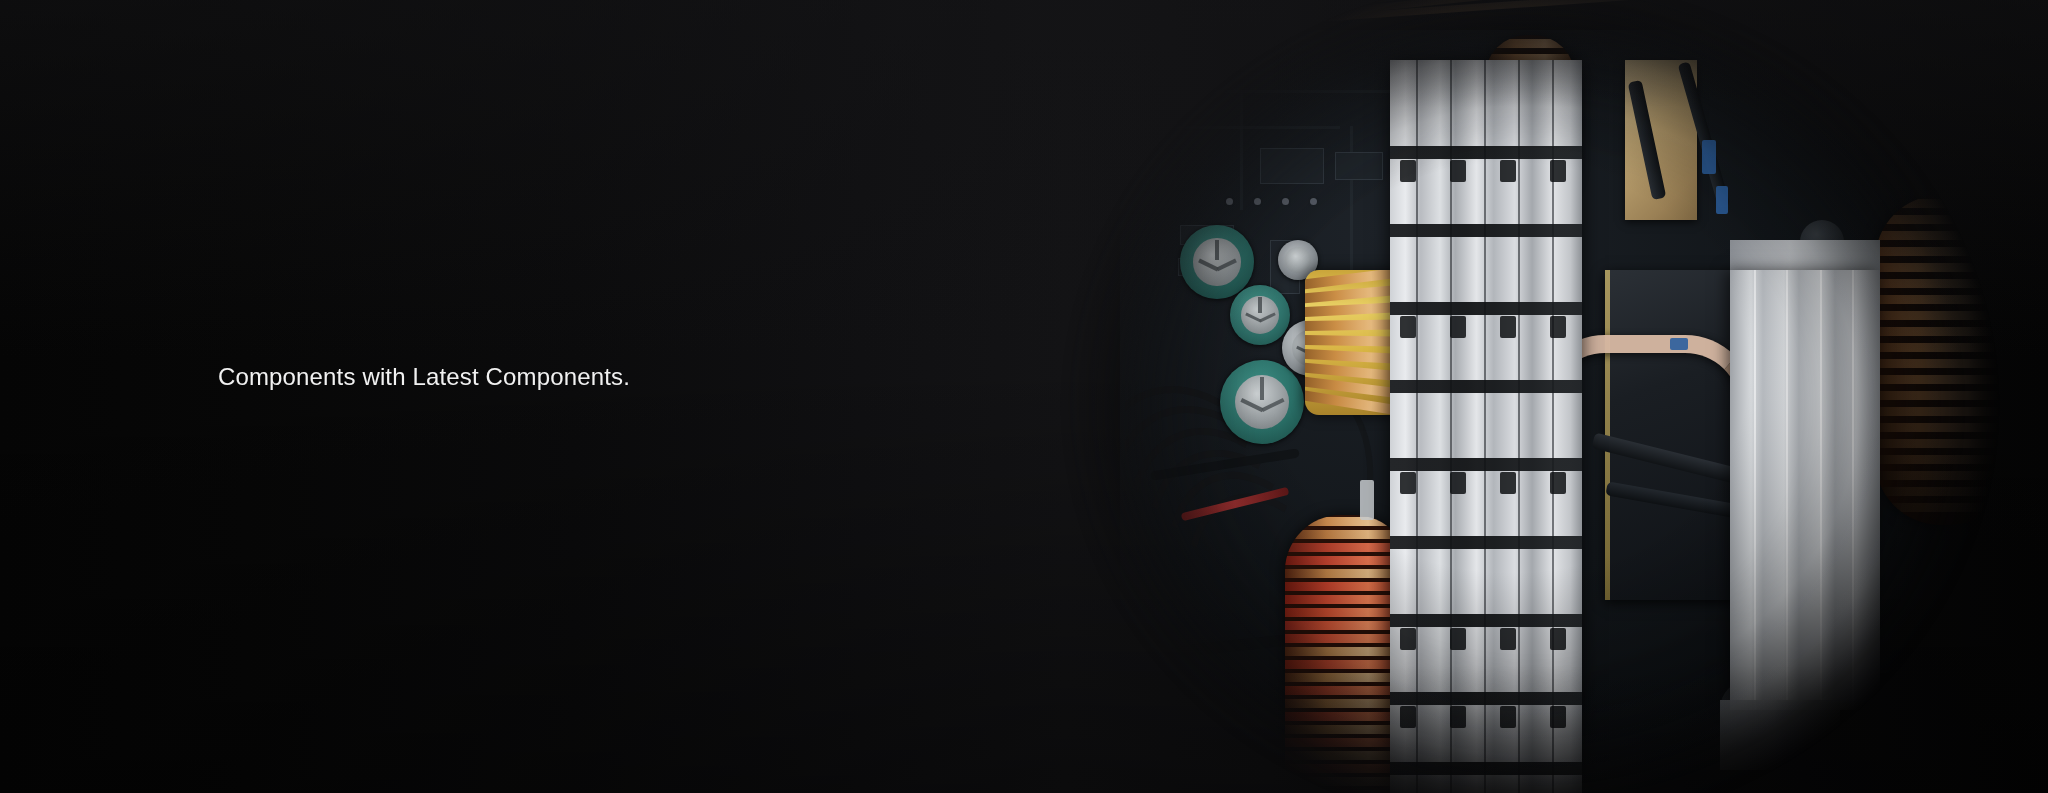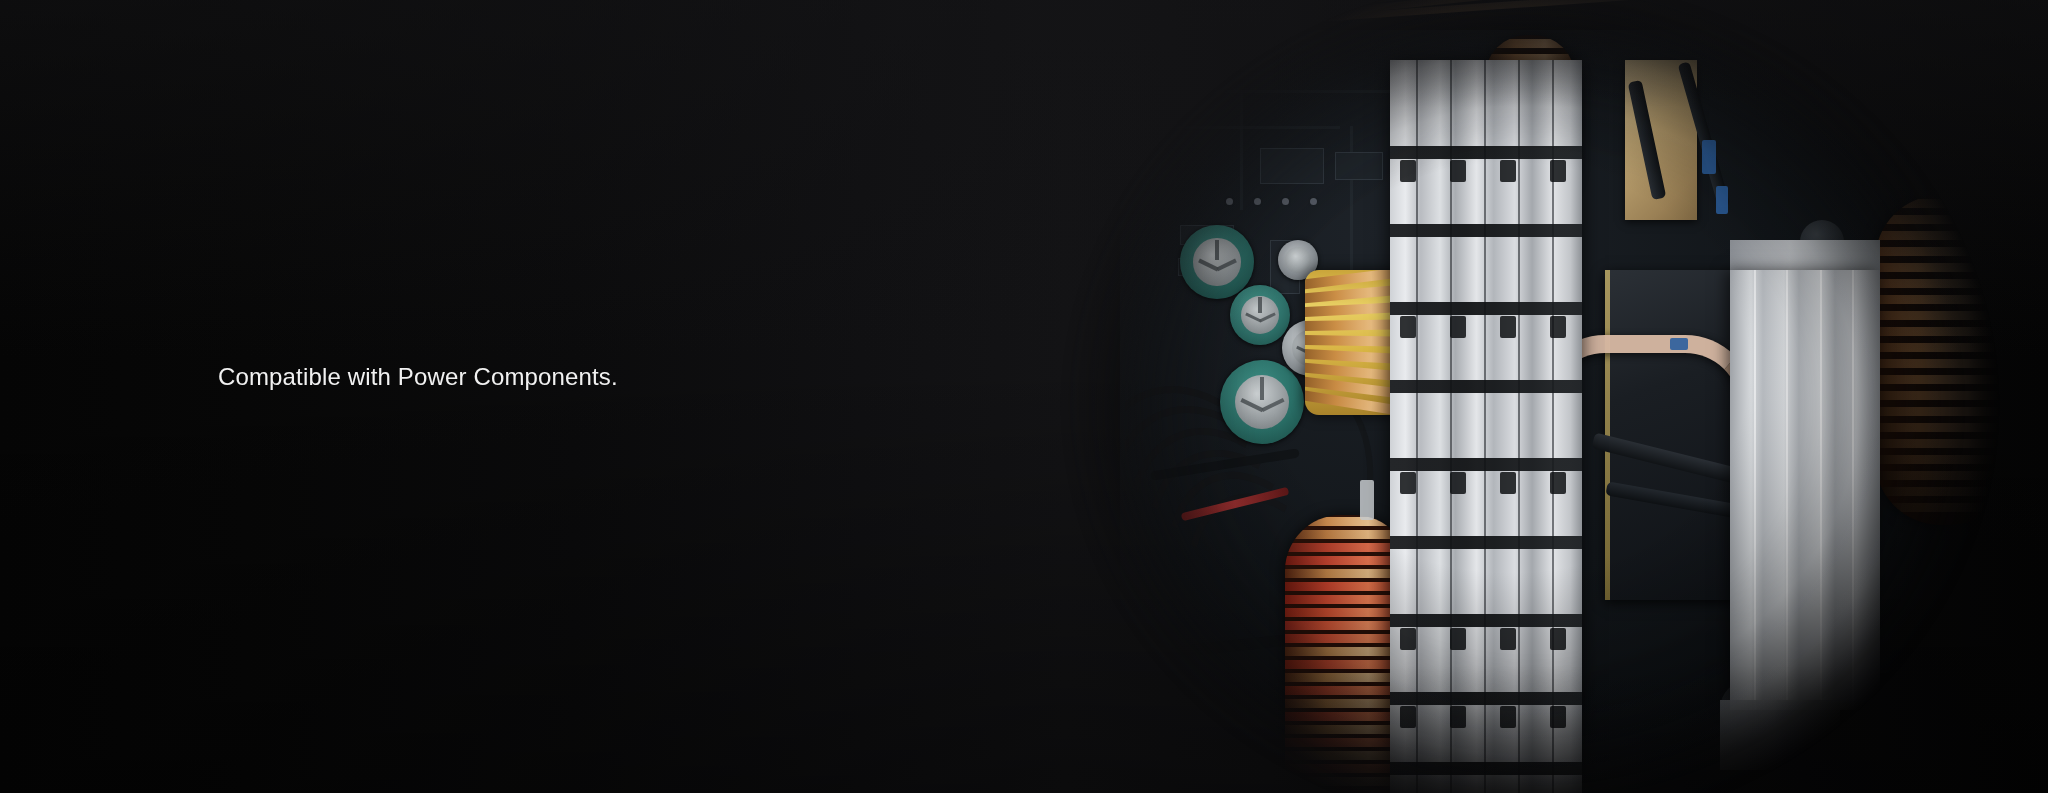--- a/index.html
+++ b/index.html
@@ -650,17 +650,17 @@
       </div>
       <div class="hs-right-bot"></div>
 
       <div class="shadowcast"></div>
       <div class="toneveil"></div>
     </div>
   </div>
 
   <div class="copy">
     <p class="subcopy">
-      <span class="line">Compatible with Power Components.</span>
+      <span class="line">Components with Latest Components.</span>
     </p>
   </div>
 
 </div>
 
 </body></html>

